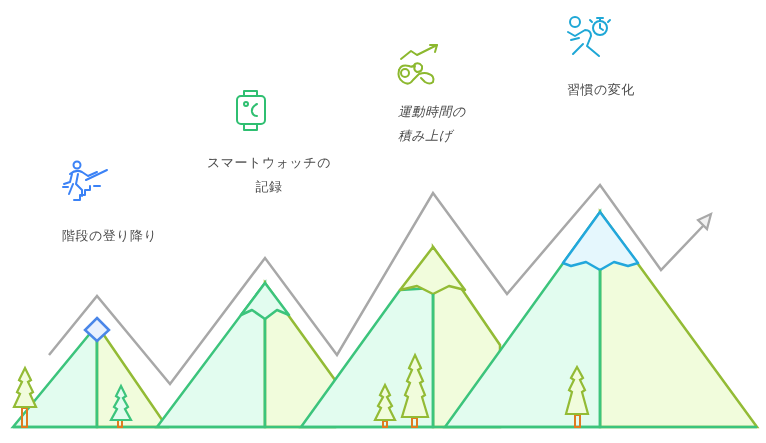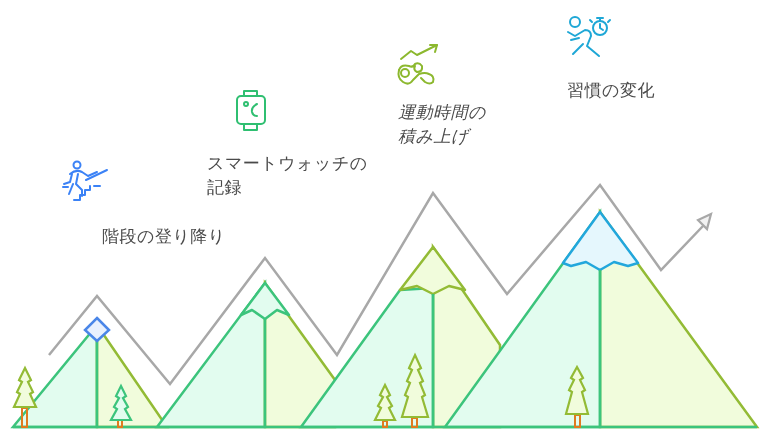--- a/index.html
+++ b/index.html
@@ -1,18 +1,18 @@
 <!DOCTYPE html>
 <html><head>
 <meta charset="utf-8">
 <style>
   html,body{margin:0;padding:0;background:#ffffff;}
   body{width:766px;height:443px;position:relative;overflow:hidden;font-family:"DejaVu Sans","Liberation Sans",sans-serif;}
   #scene{position:absolute;left:0;top:0;}
-  .label{position:absolute;color:#4a4a4a;font-size:17px;line-height:24px;letter-spacing:0.5px;white-space:pre-line;}
+  .label{position:absolute;color:#4a4a4a;font-size:13px;line-height:24px;letter-spacing:0.5px;white-space:pre-line;}
   .icon{position:absolute;}
 </style>
 </head>
 <body>
 
 <svg id="scene" width="766" height="443" viewBox="0 0 766 443" xmlns="http://www.w3.org/2000/svg">
 
   <polyline points="49,355 97,296 170,384 265,258 337,355 433,193 507,294 600,185 661,270 703,226" fill="none" stroke="#a8a8a8" stroke-width="2.5" stroke-linejoin="miter"></polyline>
   <polygon points="711,214 698,220 707,229" fill="#f2f2f2" stroke="#a8a8a8" stroke-width="2.2" stroke-linejoin="miter"></polygon>
 
@@ -74,32 +74,32 @@
     <path d="M10 14 Q16 9 22 12 L28 16 L37 12"></path>
     <path d="M12 14 L10 22 L4 24"></path>
     <path d="M18 14 L16 24 L22 30 L22 36"></path>
     <path d="M13 24 L9 34"></path>
     <path d="M30 26 L30 30 L25 30 L25 35 L20 35 L20 40 L14 40"></path>
     <path d="M34 26 L40 26"></path>
     <path d="M26 20 L47 10"></path>
     <path d="M3 27 L8 27"></path>
   </svg>
 </div>
-<div class="label" style="left:62px;top:224px;margin-left:40px;">階段の登り降り</div>
+<div class="label" style="left:62px;top:224px;">階段の登り降り</div>
 
 <div class="icon" style="left:233px;top:88px;width:36px;height:46px;">
   <svg width="36" height="46" viewBox="0 0 36 46" fill="none" stroke="#2fbf71" stroke-width="2" stroke-linecap="round" stroke-linejoin="round">
     <path d="M11 8 L11 3 L24 3 L24 8"></path>
     <rect x="4" y="8" width="28" height="28" rx="4"></rect>
     <path d="M11 36 L11 42 L24 42 L24 36"></path>
     <circle cx="13" cy="16" r="2"></circle>
     <path d="M24 16 Q18 19 19 24 Q20 28 24 28"></path>
   </svg>
 </div>
-<div class="label" style="left:207px;top:151px;">スマートウォッチの
+<div class="label" style="left:207px;top:151px;text-align:center;">スマートウォッチの
 記録</div>
 
 <div class="icon" style="left:395px;top:42px;width:50px;height:50px;">
   <svg width="50" height="50" viewBox="0 0 50 50" fill="none" stroke="#8cb82e" stroke-width="2" stroke-linecap="round" stroke-linejoin="round">
     <path d="M6 17 L16 9 L22 13 L42 3"></path>
     <path d="M35 3 L42 3 L40 10"></path>
     <path d="M4 28 Q6 22 14 24 Q18 26 20 22 Q24 20 27 24 Q28 30 22 30 Q18 28 20 24"></path>
     <path d="M4 28 Q2 36 8 40 Q14 44 18 38 L24 32 Q30 30 34 32 Q40 34 38 40 Q35 43 30 40 L26 36"></path>
     <circle cx="10" cy="31" r="4"></circle>
   </svg>

